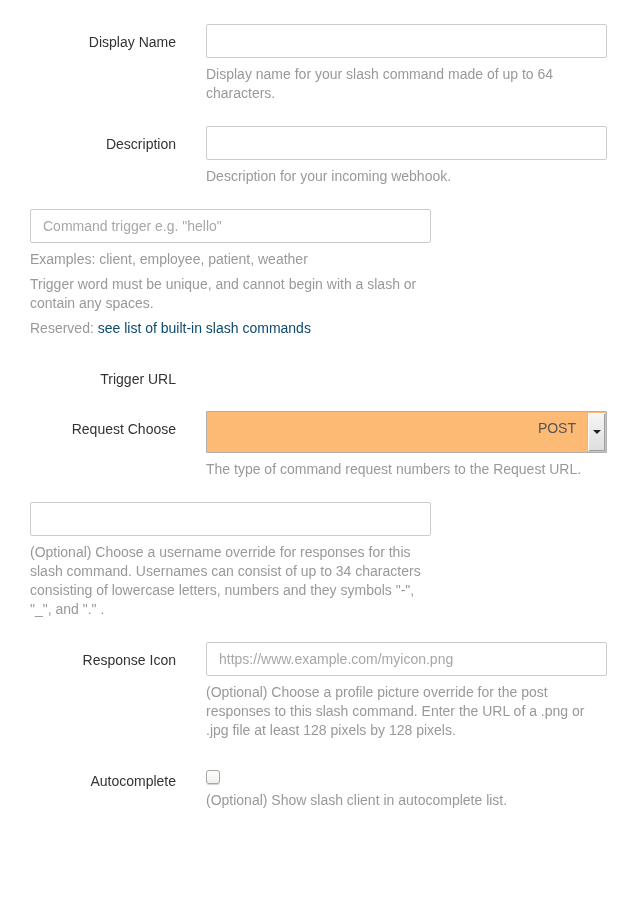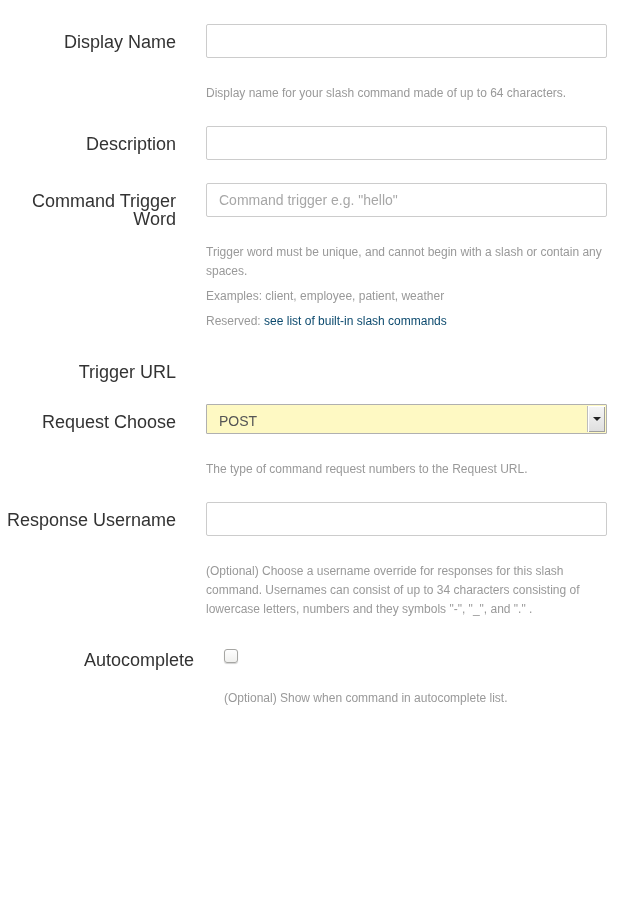--- a/index.html
+++ b/index.html
@@ -13,27 +13,27 @@
     min-height: 912px;
     box-sizing: border-box;
     padding: 24px 0 24px 0;
     background: #ffffff;
   }
   .form-group {
     display: flex;
     align-items: flex-start;
     margin-bottom: 23px;
   }
-  .form-group.checkbox-group { margin-top: 10px; justify-content: flex-end; }
+  .form-group.checkbox-group { margin-top: 10px; }
   .label-col {
     flex: 0 0 176px;
     width: 176px;
     text-align: right;
     padding-top: 9px;
-    font-size: 18px;
+    font-size: 14px;
     line-height: 18px;
     color: #333333;
   }
   .control-col {
     margin-left: 30px;
     width: 401px;
     flex: 0 0 401px;
   }
   .form-control {
     display: block;
@@ -47,42 +47,43 @@
     background: #ffffff;
     border: 1px solid #cccccc;
     border-radius: 2px;
     outline: none;
   }
   .form-control::placeholder {
     color: #a7a7a7;
     opacity: 1;
   }
   .help-block {
-    margin-top: 26px;
-    font-size: 12px;
+    margin-top: 7px;
+    font-size: 14px;
     line-height: 19px;
     color: #999999;
   }
   .help-block p { margin: 0 0 6px 0; }
   .help-block p:last-child { margin-bottom: 0; }
   a.inline-link {
     color: #0c4a6e;
     text-decoration: none;
     cursor: pointer;
   }
   
   .select {
     position: relative;
     box-sizing: border-box;
     width: 100%;
-    height: 30px;
-    background: #fef9c3;
+    height: 42px;
+    background: #fdba74;
     border: 1px solid #b0b0b0;
     border-radius: 1px;
     cursor: pointer;
+    text-align: right;
   }
   .select-value {
     display: block;
     padding: 0 30px 0 12px;
     line-height: 32px;
     font-size: 14px;
     color: #555555;
     white-space: nowrap;
     overflow: hidden;
   }
@@ -133,30 +134,32 @@
       <div class="help-block">
         <p>Display name for your slash command made of up to 64 characters.</p>
       </div>
     </div>
   </div>
 
   <div class="form-group">
     <div class="label-col">Description</div>
     <div class="control-col">
       <input type="text" class="form-control" value="" style="">
-    </div>
-  </div>
-
-  <div class="form-group">
-    <div class="label-col">Command Trigger Word</div>
+      <div class="help-block">
+        <p>Description for your incoming webhook.</p>
+      </div>
+    </div>
+  </div>
+
+  <div class="form-group">
     <div class="control-col">
       <input type="text" class="form-control" placeholder="Command trigger e.g. &quot;hello&quot;" style="">
       <div class="help-block">
+        <p>Examples: client, employee, patient, weather</p>
         <p>Trigger word must be unique, and cannot begin with a slash or contain any spaces.</p>
-        <p>Examples: client, employee, patient, weather</p>
         <p><span>Reserved: </span><a class="inline-link">see list of built-in slash commands</a></p>
       </div>
     </div>
   </div>
 
   <div class="form-group">
     <div class="label-col">Trigger URL</div>
     <div class="control-col">
     </div>
   </div>
@@ -170,33 +173,41 @@
             <span class="caret-down"></span>
           </span>
       </div>
       <div class="help-block">
         <p>The type of command request numbers to the Request URL.</p>
       </div>
     </div>
   </div>
 
   <div class="form-group">
-    <div class="label-col">Response Username</div>
     <div class="control-col">
       <input type="text" class="form-control" value="" style="">
       <div class="help-block">
         <p>(Optional) Choose a username override for responses for this slash command. Usernames can consist of up to 34 characters consisting of lowercase letters, numbers and they symbols "-", "_", and "." .</p>
       </div>
     </div>
   </div>
 
+  <div class="form-group">
+    <div class="label-col">Response Icon</div>
+    <div class="control-col">
+      <input type="text" class="form-control" placeholder="https://www.example.com/myicon.png" style="">
+      <div class="help-block">
+        <p>(Optional) Choose a profile picture override for the post responses to this slash command. Enter the URL of a .png or .jpg file at least 128 pixels by 128 pixels.</p>
+      </div>
+    </div>
+  </div>
 
   <div class="form-group checkbox-group">
     <div class="label-col">Autocomplete</div>
     <div class="control-col">
       <input type="checkbox" class="checkbox-input" style="">
       <div class="help-block">
-        <p>(Optional) Show when command in autocomplete list.</p>
+        <p>(Optional) Show slash client in autocomplete list.</p>
       </div>
     </div>
   </div>
 
 </div>
 
 </body></html>

